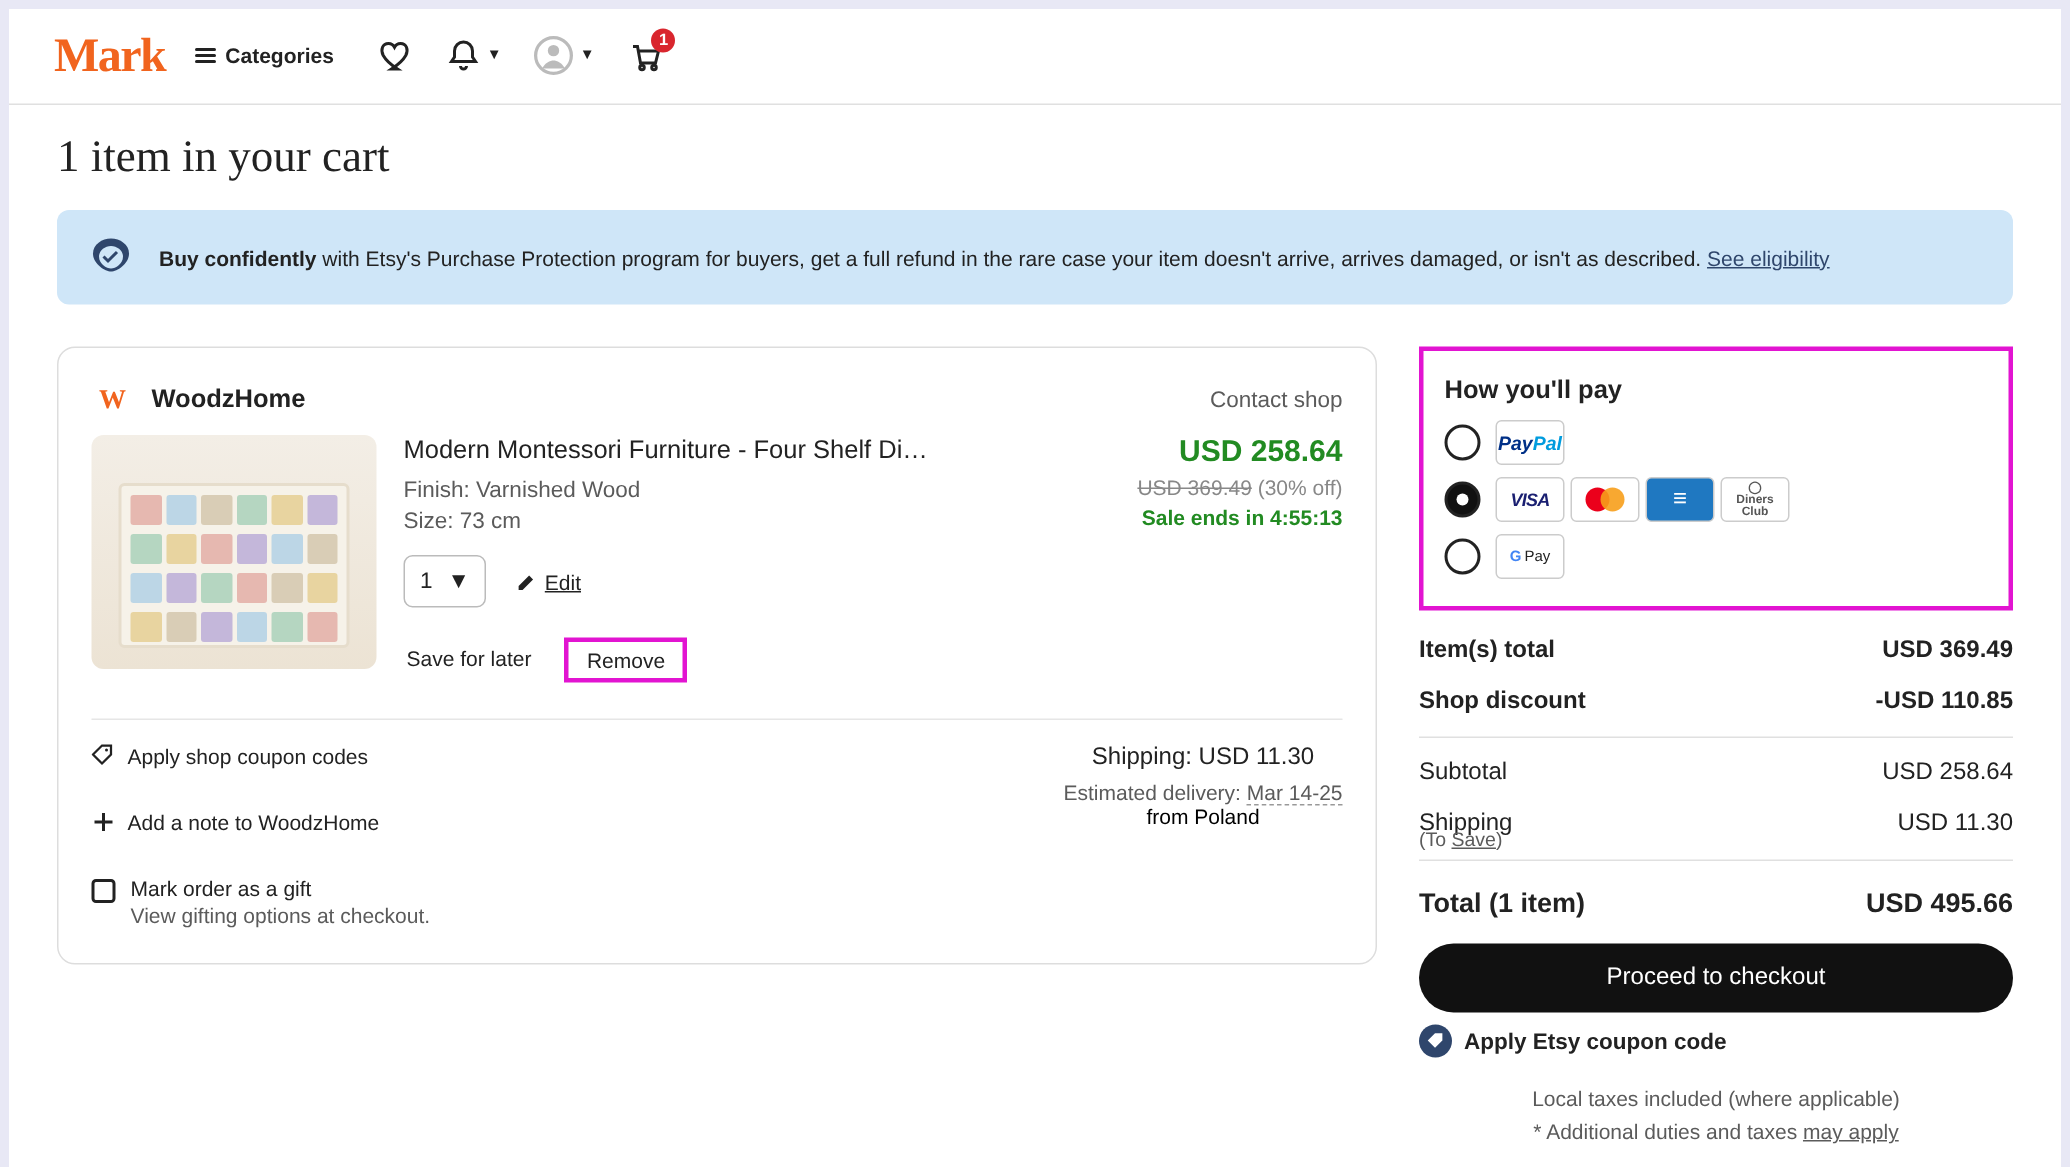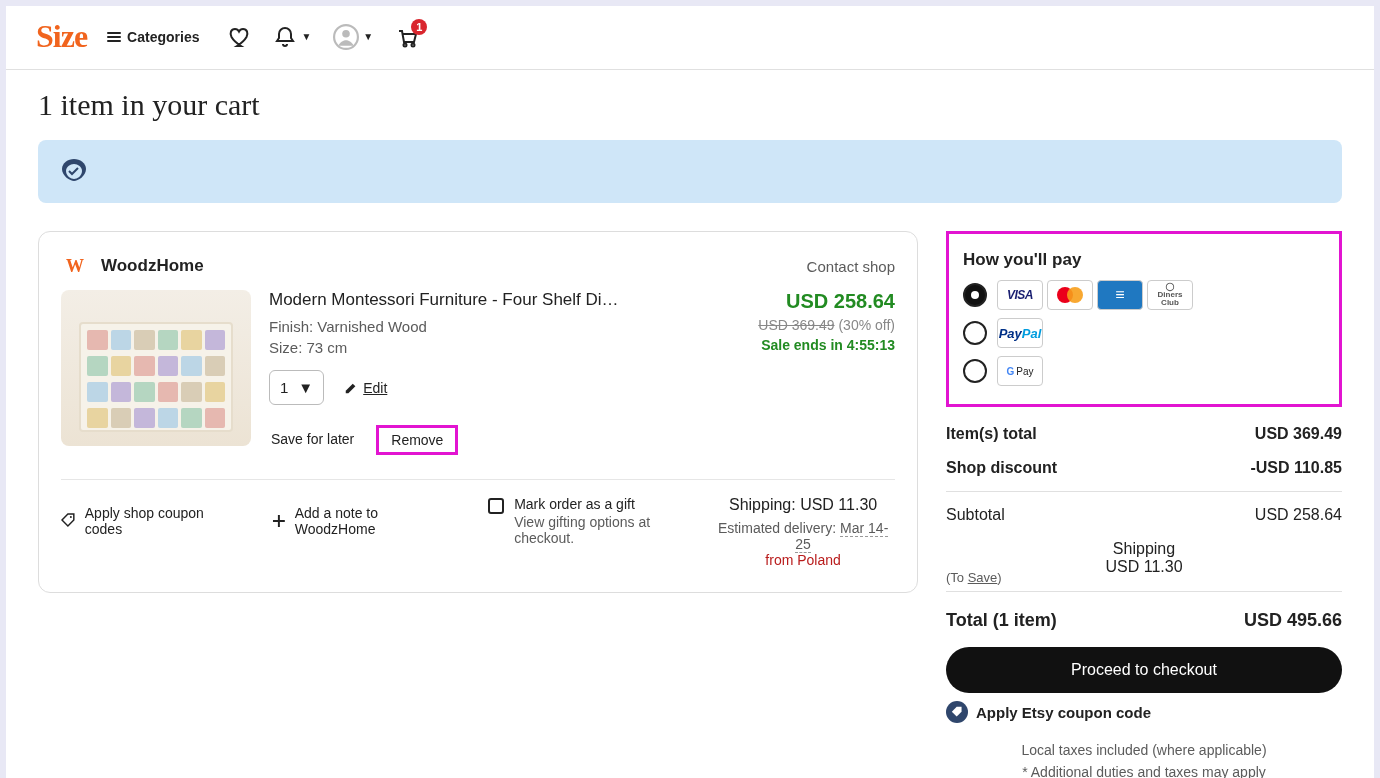--- a/index.html
+++ b/index.html
@@ -143,32 +143,32 @@
 
 .price-col { text-align:right; min-width:178px;}
 .price-now { color:#228b22; font-size:20px; font-weight:600;}
 .price-old { color:#888; font-size:14px; margin-top:4px;}
 .price-old .strike { text-decoration:line-through;}
 .sale-ends { color:#228b22; font-size:14px; margin-top:4px; font-weight:600;}
 
 .cart-divider { border:none; border-top:1px solid #e6e6e6; margin:24px 0 16px 0;}
 
 .footer-actions { display:flex; justify-content:space-between; align-items:flex-start;}
-.left-actions { display:flex; flex-direction:row; gap:28px; font-size:14px;}
+.left-actions { display:flex; flex-direction:column; gap:28px; font-size:14px;}
 .left-actions .act { display:flex; align-items:center; gap:8px; cursor:pointer;}
 .left-actions svg { width:16px; height:16px; }
 .gift-block { display:flex; align-items:flex-start; gap:10px; }
 .gift-checkbox { width:16px; height:16px; border:2px solid #222; border-radius:3px; margin-top:2px; cursor:pointer;}
 .gift-text .t1 { font-weight:500; font-size:14px;}
 .gift-text .t2 { color:#5b5b5b; font-size:14px; margin-top:2px;}
 .ship-info { text-align:center; font-size:15px;}
 .ship-label { font-size:16px; }
 .est-delivery { color:#5b5b5b; font-size:14px; margin-top:6px;}
 .dotted { border-bottom:1px dashed #999; }
-.from-country { color:#b91c1c; font-size:14px;}
+.from-country { color:#000000; font-size:14px;}
 
 
 .sidebar { width:396px; }
 .pay-box { border:3px solid #e214d1; padding:10px 14px 10px 14px;}
 .pay-title { font-size:17px; font-weight:600; margin:6px 0 10px 0;}
 .pay-option { display:flex; align-items:center; gap:10px; margin-bottom:8px; cursor:pointer;}
 .radio {
   width:24px; height:24px; border-radius:50%; border:2px solid #222;
   display:flex; align-items:center; justify-content:center;
 }
@@ -204,21 +204,21 @@
 .apply-coupon .coupon-icon { width:22px; height:22px; background:#2f466c; border-radius:50%; display:flex; align-items:center; justify-content:center;}
 .apply-coupon .coupon-icon svg{width:13px;height:13px;fill:#fff;}
 .tax-notes { text-align:center; color:#5b5b5b; font-size:14px; margin-top:16px; line-height:1.6;}
 .tax-notes a { color:#5b5b5b; text-decoration:underline; cursor:pointer;}
 </style>
 </head>
 <body>
 
 <div class="page">
   <div class="header">
-    <div class="logo">Size</div>
+    <div class="logo">Mark</div>
     <div class="categories-btn">
       <span class="ham">
           <span></span>
           <span></span>
           <span></span>
         </span>
       <span>Categories</span>
     </div>
     <div class="header-icons">
       <div class="hicon">
@@ -256,20 +256,23 @@
     <h1 class="page-title">1 item in your cart</h1>
 
     <div class="pp-banner">
       <span class="pp-icon">
         <svg viewBox="0 0 32 32">
             <path d="M16 5c6 0 12 4 12 10 0 7-8 12-12 12S4 22 4 15C4 9 10 5 16 5z" fill="#2f466c"></path>
             <path d="M16 10c4 0 8 3 8 7 0 5-5 8-8 8s-8-3-8-8c0-4 4-7 8-7z" fill="#cfe6f8"></path>
             <path d="M11 17l3 3 6-6" stroke="#2f466c" stroke-width="2" fill="none"></path>
           </svg>
       </span>
+      <div>
+        <b>Buy confidently</b><span> with Etsy's Purchase Protection program for buyers, get a full refund in the rare case your item doesn't arrive, arrives damaged, or isn't as described. </span><a>See eligibility</a>
+      </div>
     </div>
 
     <div class="layout">
       <div class="cart-card">
         <div class="shop-row">
           <div class="shop-left">
             <div class="shop-avatar">W</div>
             <div class="shop-name">WoodzHome</div>
           </div>
           <div class="contact-shop">Contact shop</div>
@@ -379,41 +382,41 @@
             </div>
             <div class="from-country">from Poland</div>
           </div>
         </div>
       </div>
 
       <div class="sidebar">
         <div class="pay-box">
           <div class="pay-title">How you'll pay</div>
           <div class="pay-option">
+            <div class="radio"></div>
+            <div class="card-logo">
+                <span class="paypal-i"><span class="p1">Pay</span><span class="p2">Pal</span></span>
+              </div>
+          </div>
+          <div class="pay-option">
             <div class="radio selected"></div>
             <div class="card-logos">
               <div class="card-logo visa">VISA</div>
               <div class="card-logo">
                   <div class="mc">
                     <span class="r"></span>
                     <span class="y"></span>
                   </div>
                 </div>
               <div class="card-logo amex">≡</div>
               <div class="card-logo diners">◯<br>Diners Club</div>
             </div>
           </div>
           <div class="pay-option">
             <div class="radio"></div>
-            <div class="card-logo">
-                <span class="paypal-i"><span class="p1">Pay</span><span class="p2">Pal</span></span>
-              </div>
-          </div>
-          <div class="pay-option">
-            <div class="radio"></div>
             <div class="card-logo gpay">
                 <span class="gg"><span class="g1">G</span></span>
                 <span class="pp">Pay</span>
               </div>
           </div>
         </div>
 
         <div class="totals">
           <div class="totals-row bold">
             <span class="lbl">Item(s) total</span>
@@ -421,21 +424,21 @@
           </div>
           <div class="totals-row bold">
             <span class="lbl">Shop discount</span>
             <span class="val">-USD 110.85</span>
           </div>
           <hr class="totals-divider">
           <div class="totals-row">
             <span class="lbl">Subtotal</span>
             <span class="val">USD 258.64</span>
           </div>
-          <div class="totals-row" style="padding-bottom:0;flex-direction:column;">
+          <div class="totals-row" style="padding-bottom:0;">
             <span class="lbl">Shipping</span>
             <span class="val">USD 11.30</span>
           </div>
           <div class="ship-to">
             <span>(To </span><a>Save</a><span>)</span>
           </div>
           <hr class="totals-divider">
           <div class="total-row">
             <span>Total (1 item)</span>
             <span>USD 495.66</span>

